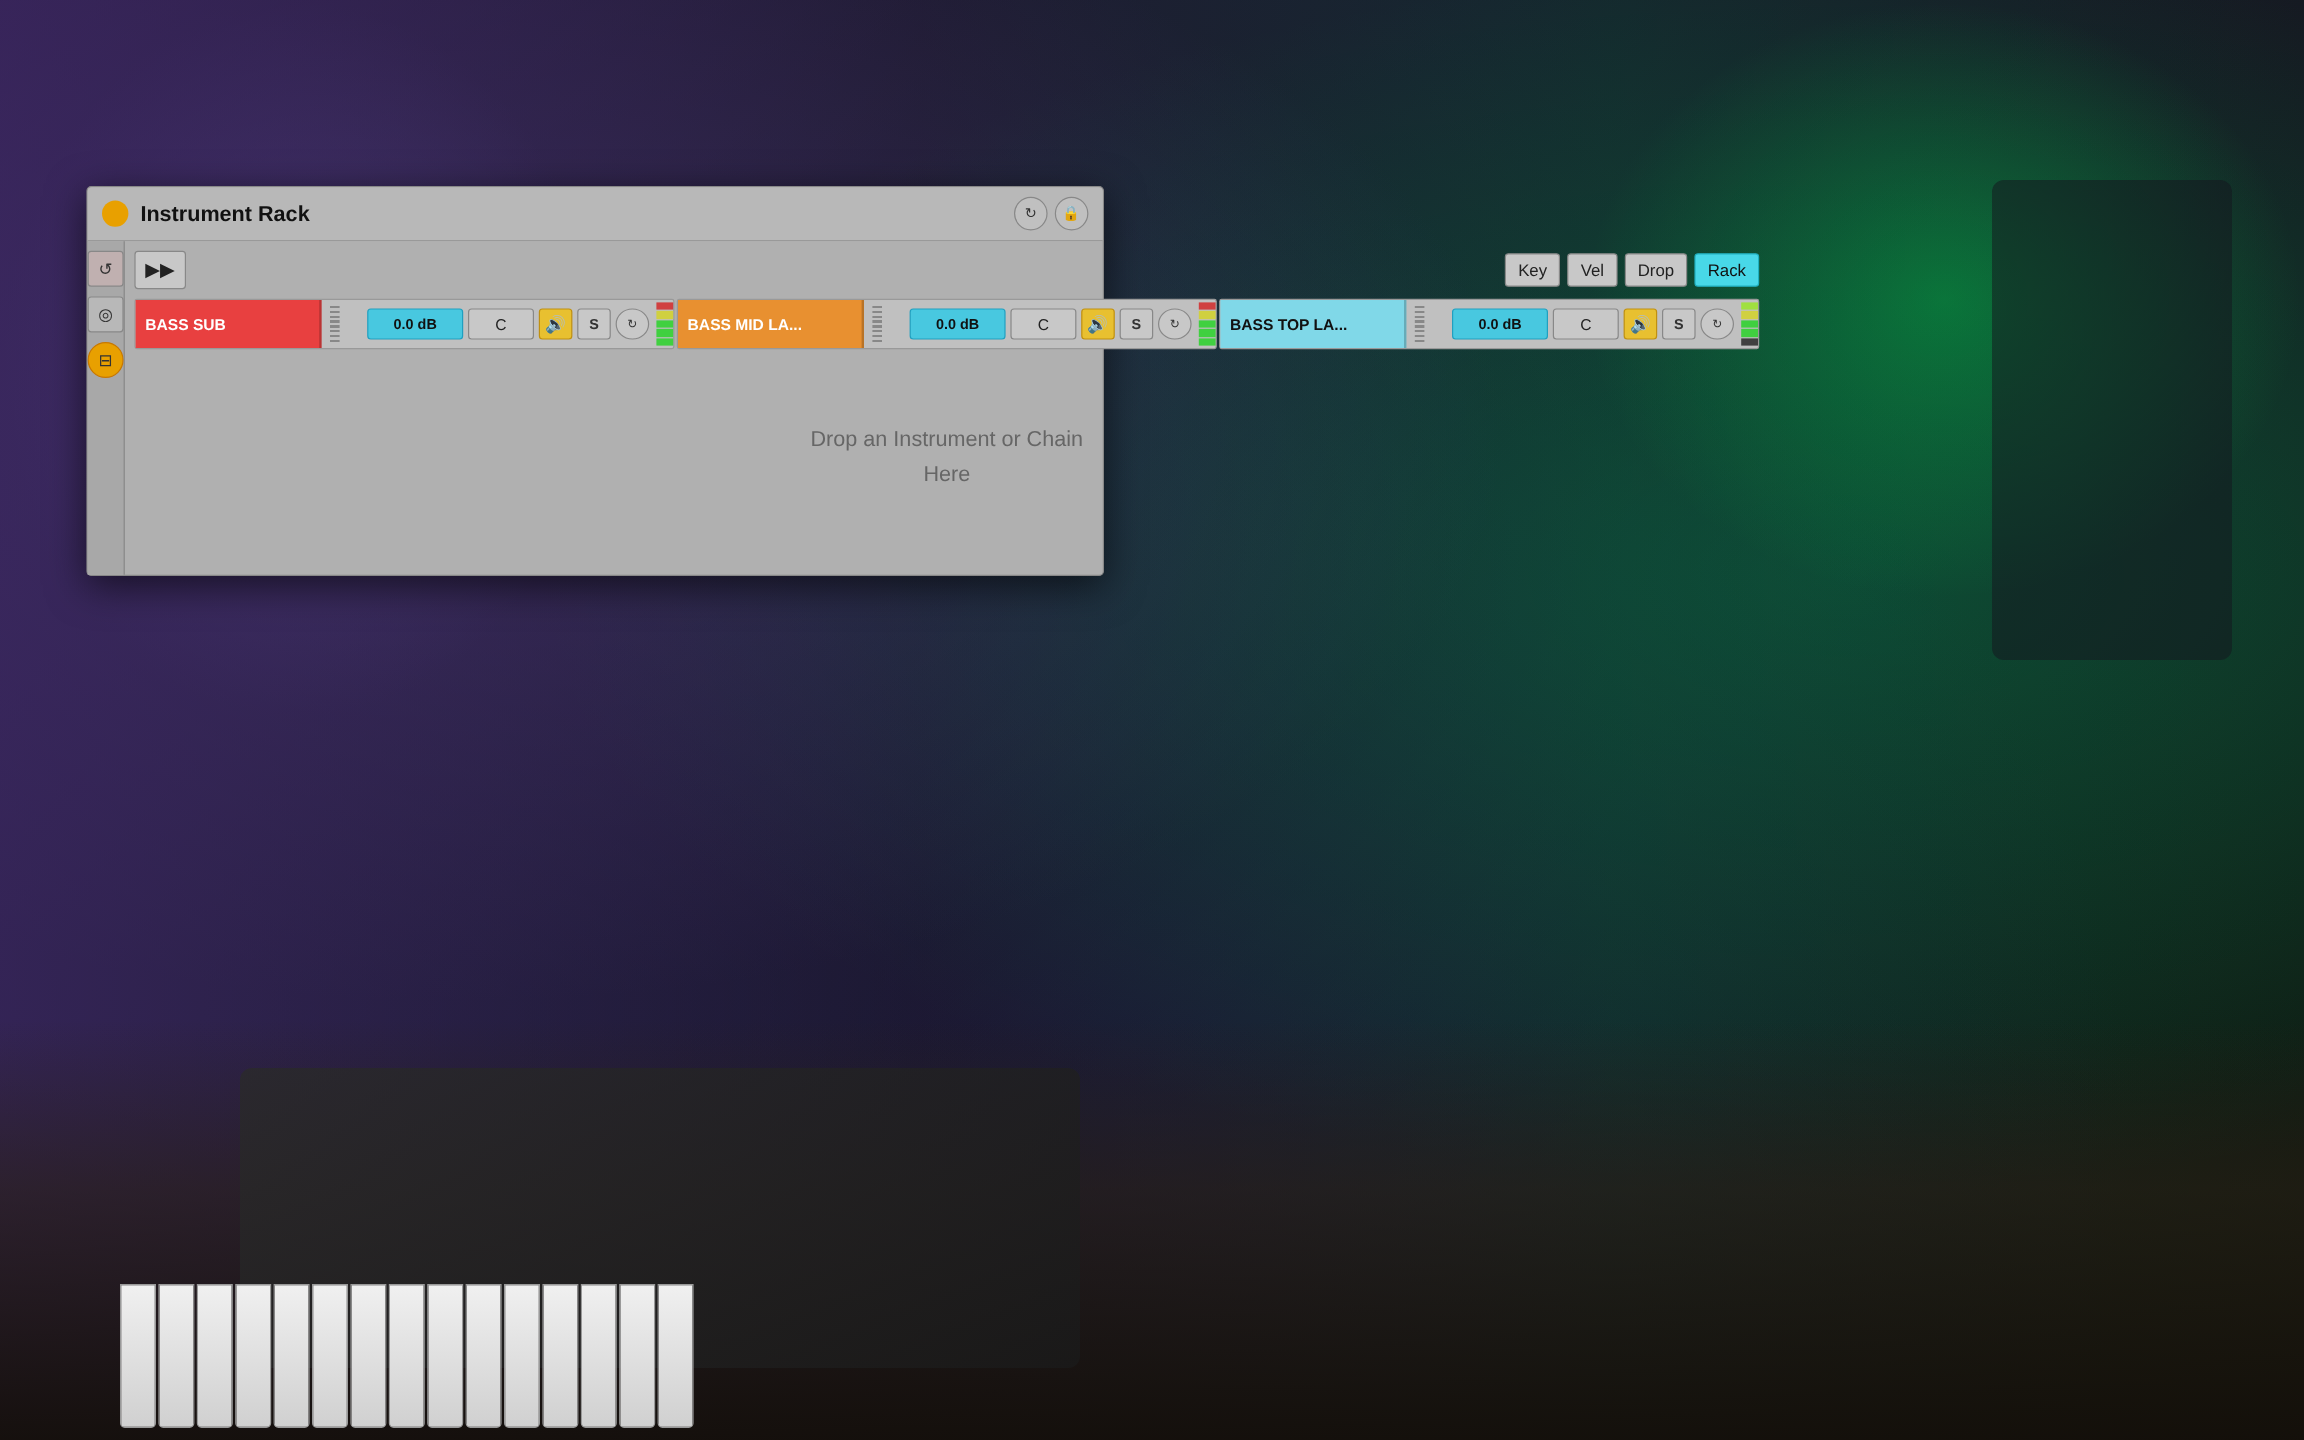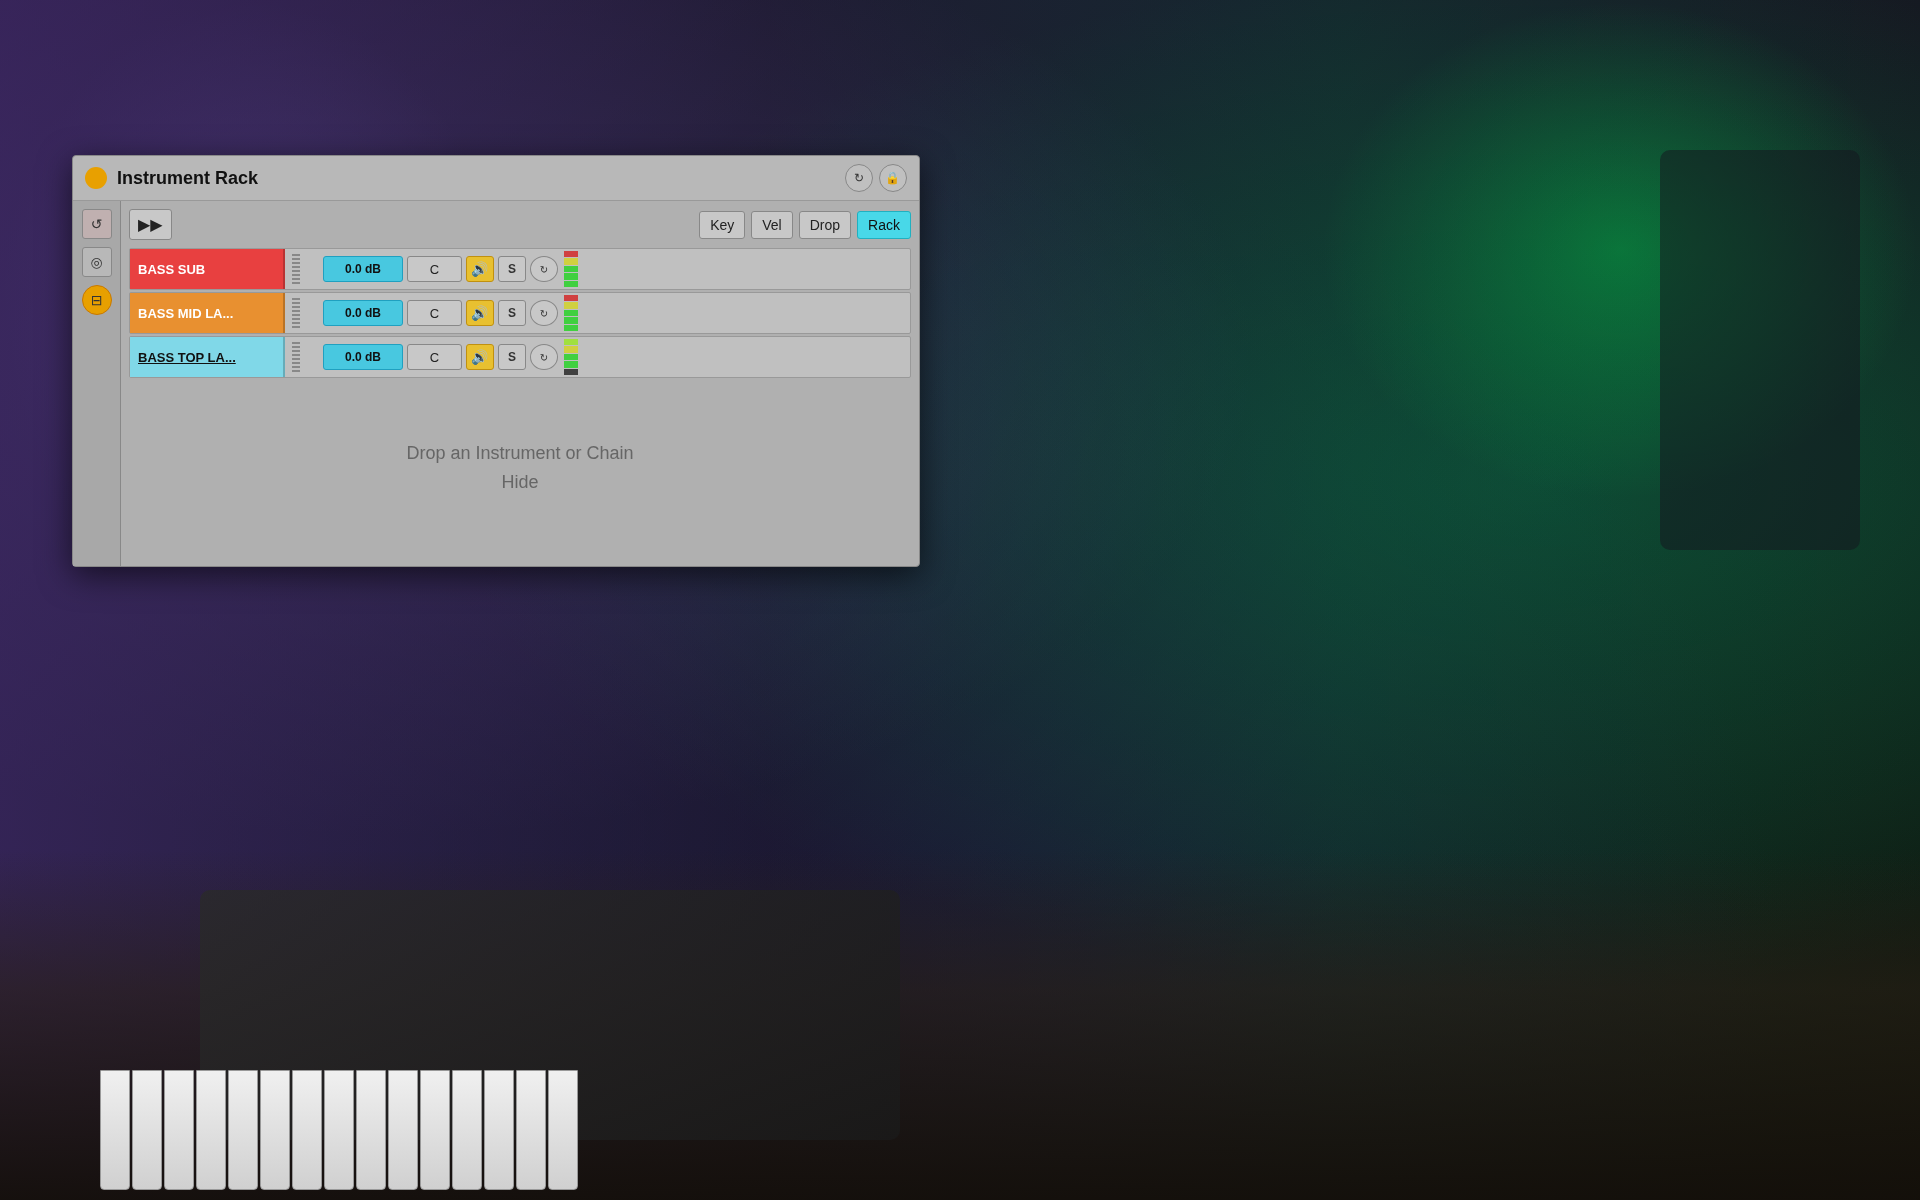--- a/index.html
+++ b/index.html
@@ -178,21 +178,21 @@
     }
 
     .toolbar-btn.arrow {
       padding: 5px 8px;
       font-size: 16px;
     }
 
     
     .chain-list {
       display: flex;
-      flex-direction: column;
+      flex-direction: row;
       gap: 2px;
     }
 
     .chain-row {
       display: flex;
       align-items: center;
       height: 42px;
       background: #c0c0c0;
       border: 1px solid #999;
       border-radius: 2px;
@@ -207,21 +207,21 @@
       padding: 0 8px;
       font-size: 13px;
       font-weight: bold;
       color: #111;
       border-right: 2px solid rgba(0,0,0,0.2);
       cursor: pointer;
     }
 
     .chain-name.red { background: #e84040; color: white; }
     .chain-name.orange { background: #e89030; color: white; }
-    .chain-name.cyan { background: #80d8e8; color: #111; text-decoration: underline; }
+    .chain-name.cyan { background: #80d8e8; color: #111; }
 
     .chain-drag-handle {
       width: 8px;
       height: 30px;
       background: repeating-linear-gradient(
         to bottom,
         #888 0px, #888 2px,
         transparent 2px, transparent 4px
       );
       margin: 0 3px;
@@ -506,19 +506,19 @@
             <div class="meter-bar"></div>
             <div class="meter-bar empty"></div>
           </div>
         </div>
 
       </div>
 
       <div class="drop-area">
         <div>
           <div>Drop an Instrument or Chain</div>
-          <div>Hide</div>
+          <div>Here</div>
         </div>
       </div>
 
     </div>
   </div>
 </div>
 
 </body></html>

